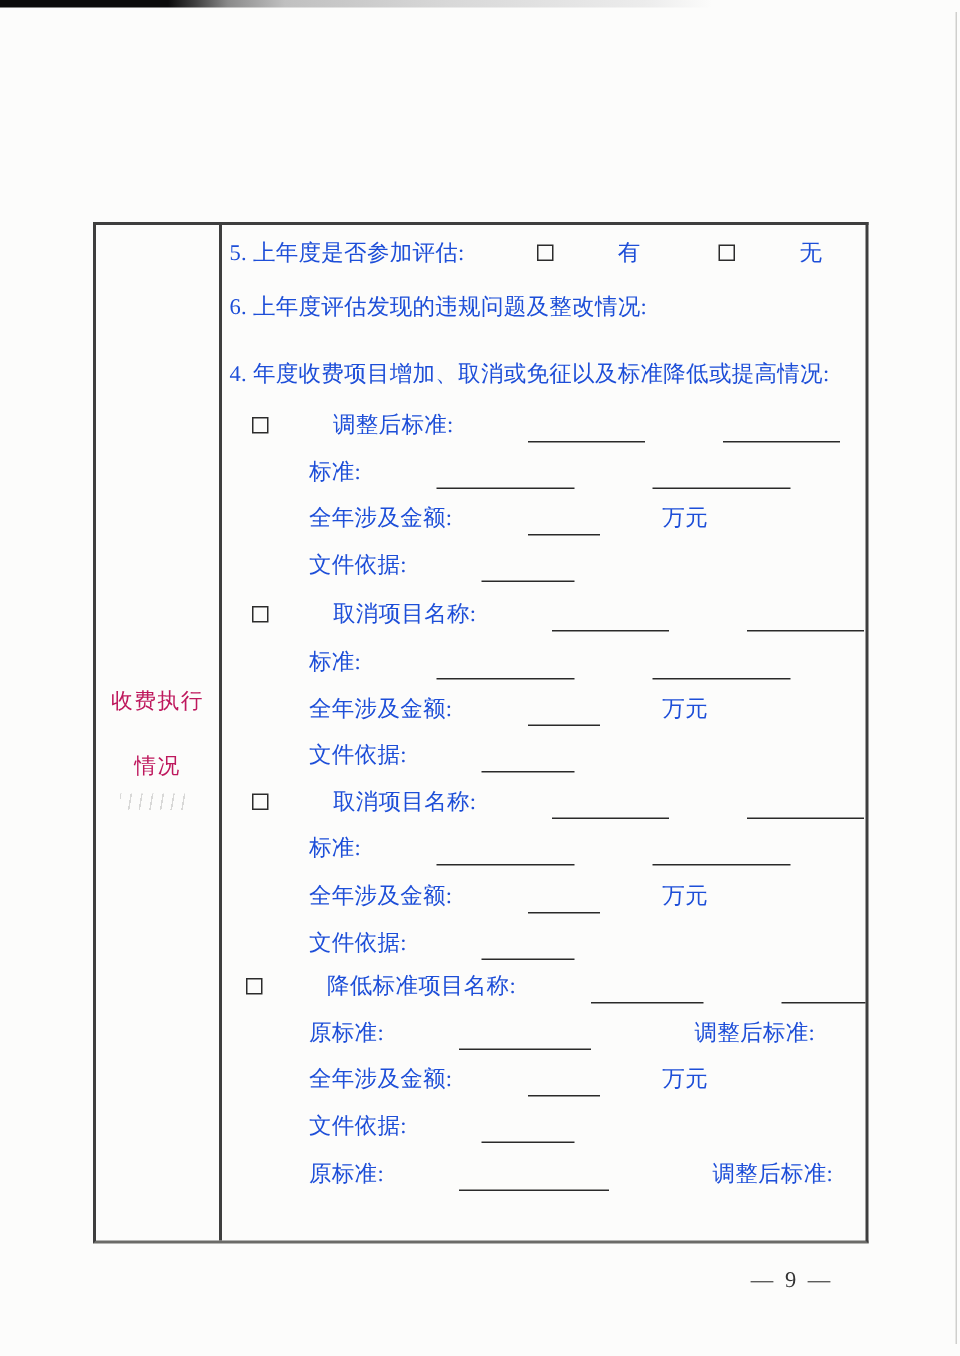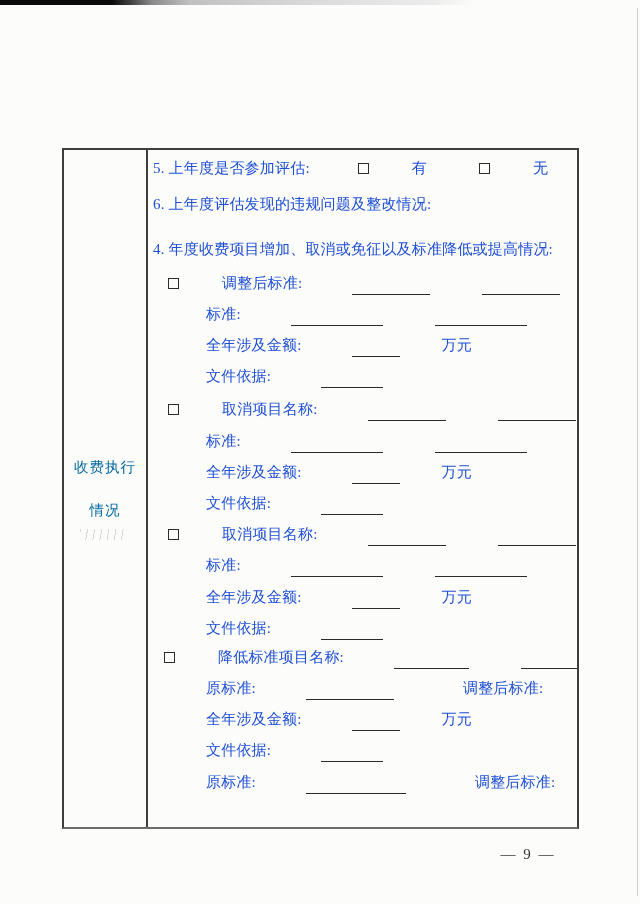--- a/index.html
+++ b/index.html
@@ -17,21 +17,21 @@
   .scan-edge{position:absolute;top:8px;right:2px;width:1px;height:888px;background:#cfcfcd;}
   
   .form-table{
     position:absolute;left:62px;top:148px;width:517px;height:681px;
     box-sizing:border-box;border:2px solid #3e3e3e;border-bottom-color:#6b6b68;
     display:grid;grid-template-columns:84px 1fr;background:transparent;
   }
   .cell-left{
     border-right:2px solid #3e3e3e;position:relative;
     display:flex;flex-direction:column;align-items:center;justify-content:center;
-    gap:24px;font-size:14.5px;letter-spacing:1px;color:#0369a1;
+    gap:24px;font-size:14.5px;letter-spacing:1px;color:#be185d;
   }
   .smudge{
     position:absolute;left:16px;top:calc(50% + 40px);width:48px;height:11px;
     background:repeating-linear-gradient(100deg,rgba(95,95,95,.45) 0 1px,transparent 1px 7px);
     opacity:.5;filter:blur(.3px);
   }
   .cell-right{padding:2px 2px 0 0;font-size:15px;letter-spacing:.2px;box-sizing:border-box;overflow:hidden;}
   .line{height:31.2px;display:flex;align-items:center;white-space:nowrap;color:#1d4ed8;gap:40px;}
   .lv0{padding-left:5px;}
   .lv1{padding-left:20px;}

